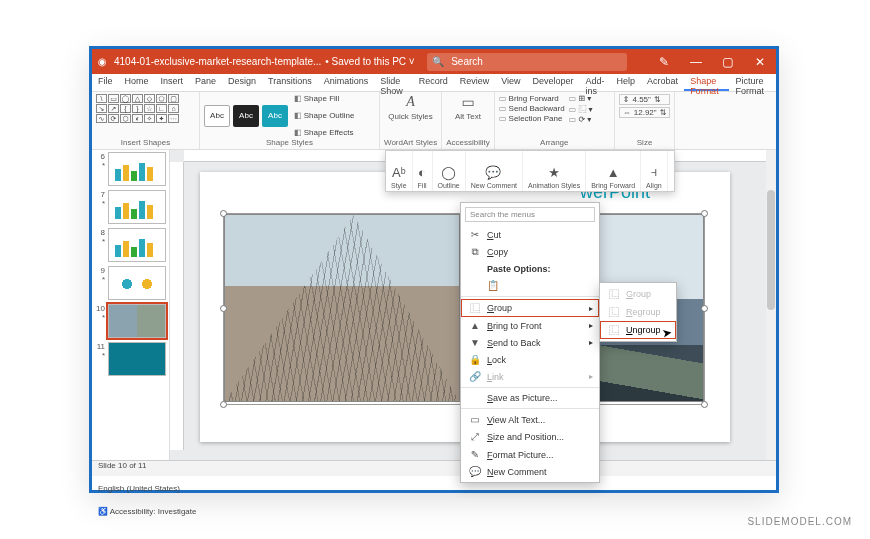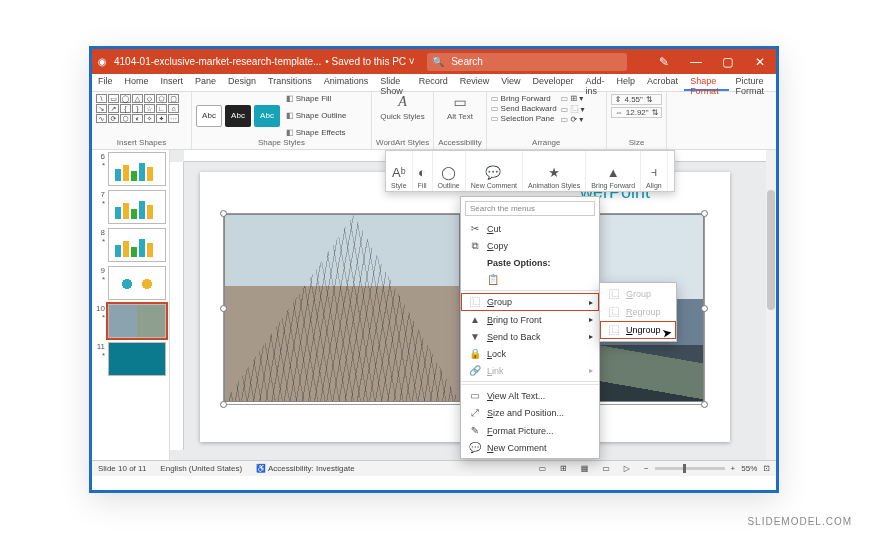--- a/index.html
+++ b/index.html
@@ -50,35 +50,35 @@
   .photo.left::before{content:"";position:absolute;inset:0;background:
      repeating-linear-gradient(100deg, rgba(0,0,0,.25) 0 1px, transparent 1px 6px),
      repeating-linear-gradient(80deg, rgba(0,0,0,.2) 0 1px, transparent 1px 7px);
      clip-path:polygon(0 100%,55% 0,100% 100%);}
   .photo.right{ right:0; background:linear-gradient(#d9e4ea 0 45%, #6b8193 45% 70%, #3d4c57 70% 100%);}
   .photo.right::before{content:"";position:absolute;left:0;right:0;bottom:0;height:55%;
      background:linear-gradient(10deg,#2c3a40 0 30%,#697c6d 30% 55%,transparent 55%);
      clip-path:polygon(0 100%,0 20%,30% 0,60% 40%,80% 10%,100% 50%,100% 100%);}
   .floating-toolbar{ position:absolute; top:0px; left:215px; width:290px; height:42px; background:#fff; border:1px solid #ccc; box-shadow:0 3px 8px rgba(0,0,0,.2); display:flex; font-size:7px; color:#555;}
   .ftb{ display:flex; flex-direction:column; align-items:center; justify-content:flex-end; padding:2px 5px; gap:2px; border-right:1px solid #eee;}
-  .context-menu{ position:absolute; top:46px; left:290px; width:140px; background:#fff; border:1px solid #bcbcbc; box-shadow:0 4px 12px rgba(0,0,0,.25); font-size:9px; color:#333; padding:2px 0;}
+  .context-menu{ position:absolute; top:52px; left:290px; width:140px; background:#fff; border:1px solid #bcbcbc; box-shadow:0 4px 12px rgba(0,0,0,.25); font-size:9px; color:#333; padding:2px 0;}
   .cm-search{ margin:2px 4px 4px; border:1px solid #ccc; padding:2px 4px; font-size:8px; color:#888;}
   .cm-item{ display:flex; align-items:center; gap:6px; padding:3px 8px; position:relative;}
   .cm-item .ico{ width:12px; text-align:center; color:#555; font-size:10px;}
   .cm-item.disabled{ color:#aaa;}
   .cm-item.hasmore::after{content:"▸"; position:absolute; right:6px; font-size:8px;}
   .cm-sep{ height:1px; background:#e2e2e2; margin:2px 0;}
   .cm-item.hl{ outline:1px solid #d14424; outline-offset:-1px;}
   .submenu{ position:absolute; top:132px; left:429px; width:78px; background:#fff; border:1px solid #bcbcbc; box-shadow:0 4px 12px rgba(0,0,0,.25); font-size:9px; padding:2px 0;}
   .submenu .cm-item.disabled{color:#bbb;}
   .submenu .cm-item.hl{ outline:1px solid #d14424; outline-offset:-1px;}
   .cursor{position:absolute; top:176px; left:492px; font-size:12px; color:#000; transform:rotate(-10deg);}
   .vscroll{ position:absolute; right:0; top:0; bottom:0; width:10px; background:#f0f0f0;}
   .vscroll .thumb-bar{position:absolute;left:1px;width:8px;top:40px;height:120px;background:#c7c7c7;border-radius:4px;}
-  .statusbar{ height:16px; background:#f3f3f3; border-top:1px solid #ccc; display:flex; align-items:center; font-size:8px; color:#444; padding:0 6px; gap:14px;}
+  .statusbar{ height:16px; background:#f3f3f3; border-top:1px solid #ccc; display:flex; align-items:flex-start; font-size:8px; color:#444; padding:0 6px; gap:14px;flex-direction:column;}
   .statusbar .sp{flex:1;}
   .zoom-ctl{display:flex;align-items:center;gap:6px;}
   .zoom-ctl .track{width:70px;height:3px;background:#ccc;position:relative;}
   .zoom-ctl .track::after{content:"";position:absolute;left:40%;top:-3px;width:3px;height:9px;background:#666;}
   .watermark{position:absolute; right:18px; bottom:12px; font-size:10px; letter-spacing:1px; color:#888;}
   .mini.bars::before{content:"";position:absolute;left:6px;bottom:4px;width:44px;height:20px;background:
     linear-gradient(#2aa9bf,#2aa9bf) 0 8px/6px 12px no-repeat,
     linear-gradient(#f0b429,#f0b429) 8px 4px/6px 16px no-repeat,
     linear-gradient(#3a3,#3a3) 16px 10px/6px 10px no-repeat,
     linear-gradient(#2aa9bf,#2aa9bf) 24px 2px/6px 18px no-repeat,
@@ -123,21 +123,21 @@
       <div class="tab">View</div>
       <div class="tab">Developer</div>
       <div class="tab">Add-ins</div>
       <div class="tab">Help</div>
       <div class="tab">Acrobat</div>
       <div class="tab active">Shape Format</div>
       <div class="tab">Picture Format</div>
     </div>
 
   <div class="ribbon">
-    <div class="rgroup" style="width:100px;">
+    <div class="rgroup" style="width:108px;">
       <div class="shapes-gallery">
         <span>\</span>
           <span>▭</span>
           <span>◯</span>
           <span>△</span>
           <span>◇</span>
           <span>⬠</span>
           <span>▢</span>
         <span>↘</span>
           <span>↗</span>
@@ -321,20 +321,24 @@
           </div>
           <div class="cm-item">
             <span class="ico">🔒</span>
             <span><u>L</u>ock</span>
           </div>
           <div class="cm-item hasmore disabled">
             <span class="ico">🔗</span>
             <span><u>L</u>ink</span>
           </div>
           <div class="cm-sep"></div>
+          <div class="cm-item">
+            <span class="ico"></span>
+            <span><u>S</u>ave as Picture...</span>
+          </div>
           <div class="cm-sep"></div>
           <div class="cm-item">
             <span class="ico">▭</span>
             <span><u>V</u>iew Alt Text...</span>
           </div>
           <div class="cm-item">
             <span class="ico">⤢</span>
             <span><u>S</u>ize and Position...</span>
           </div>
           <div class="cm-item">

